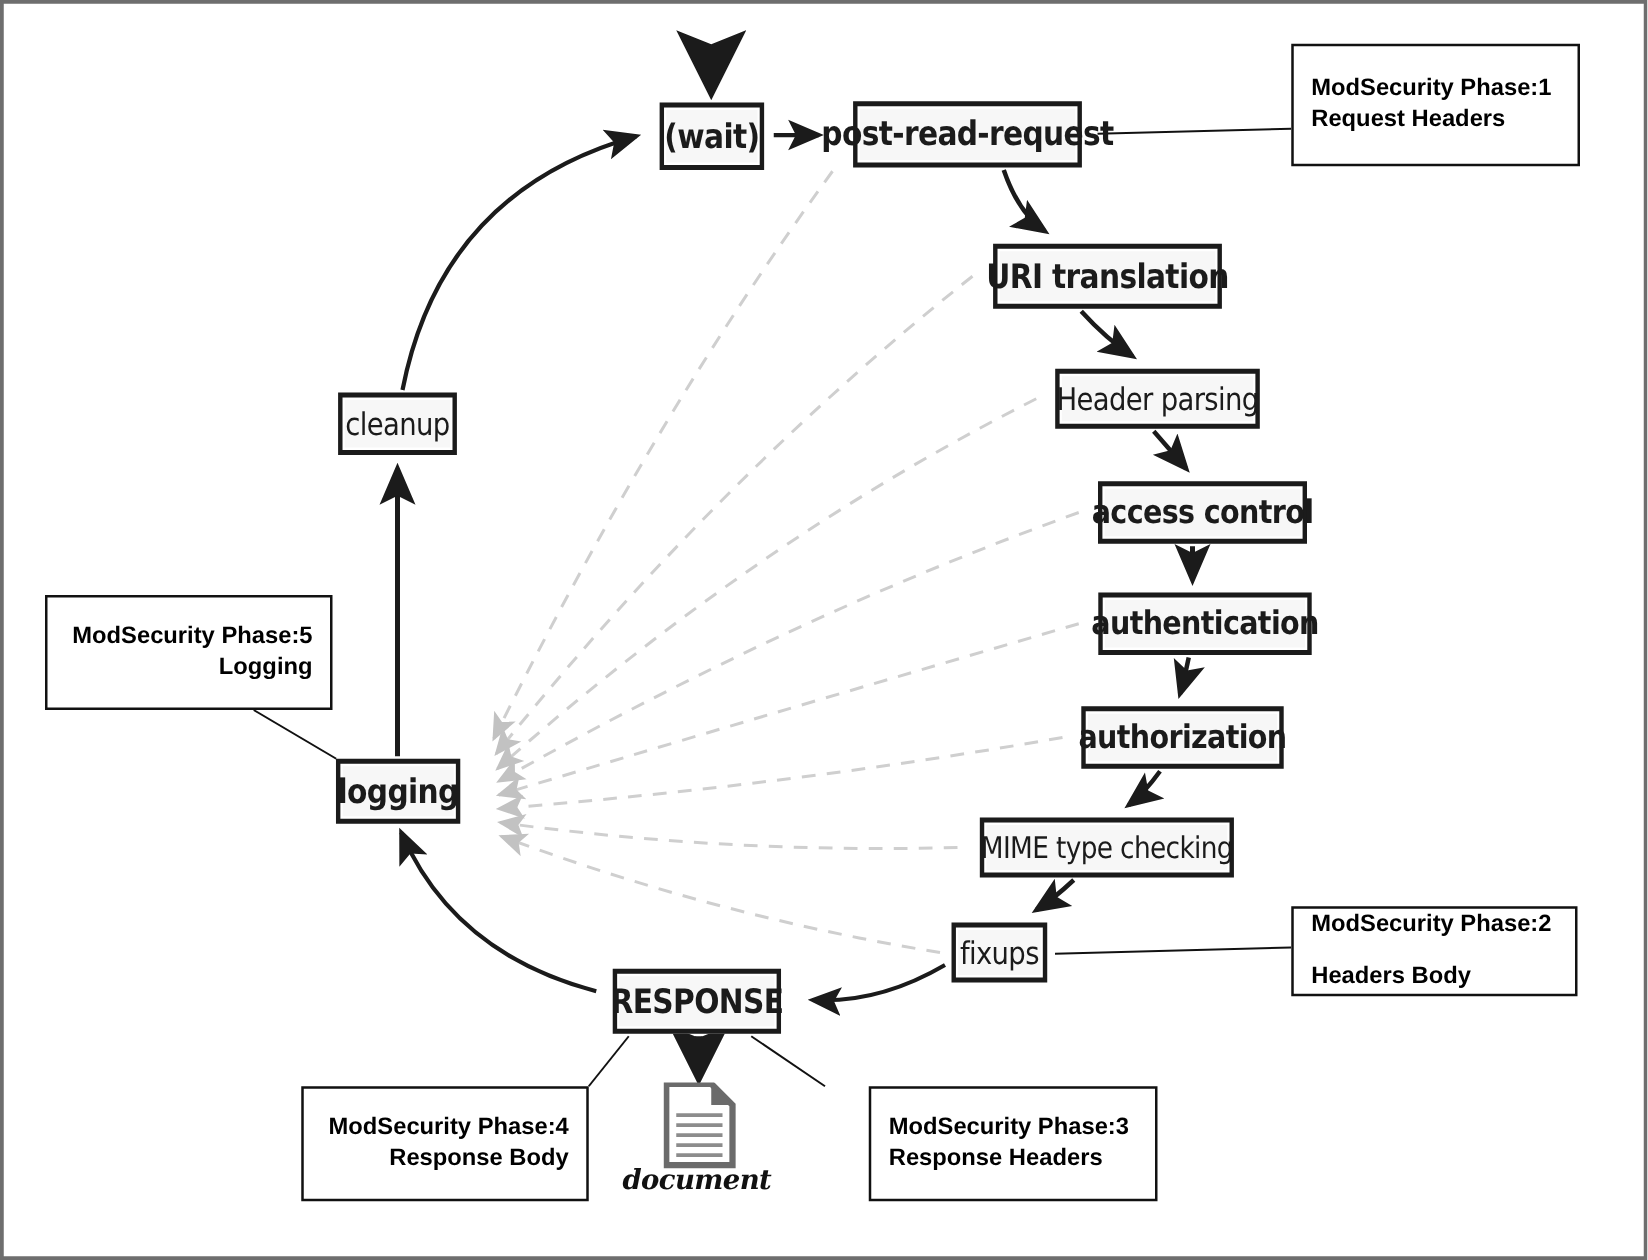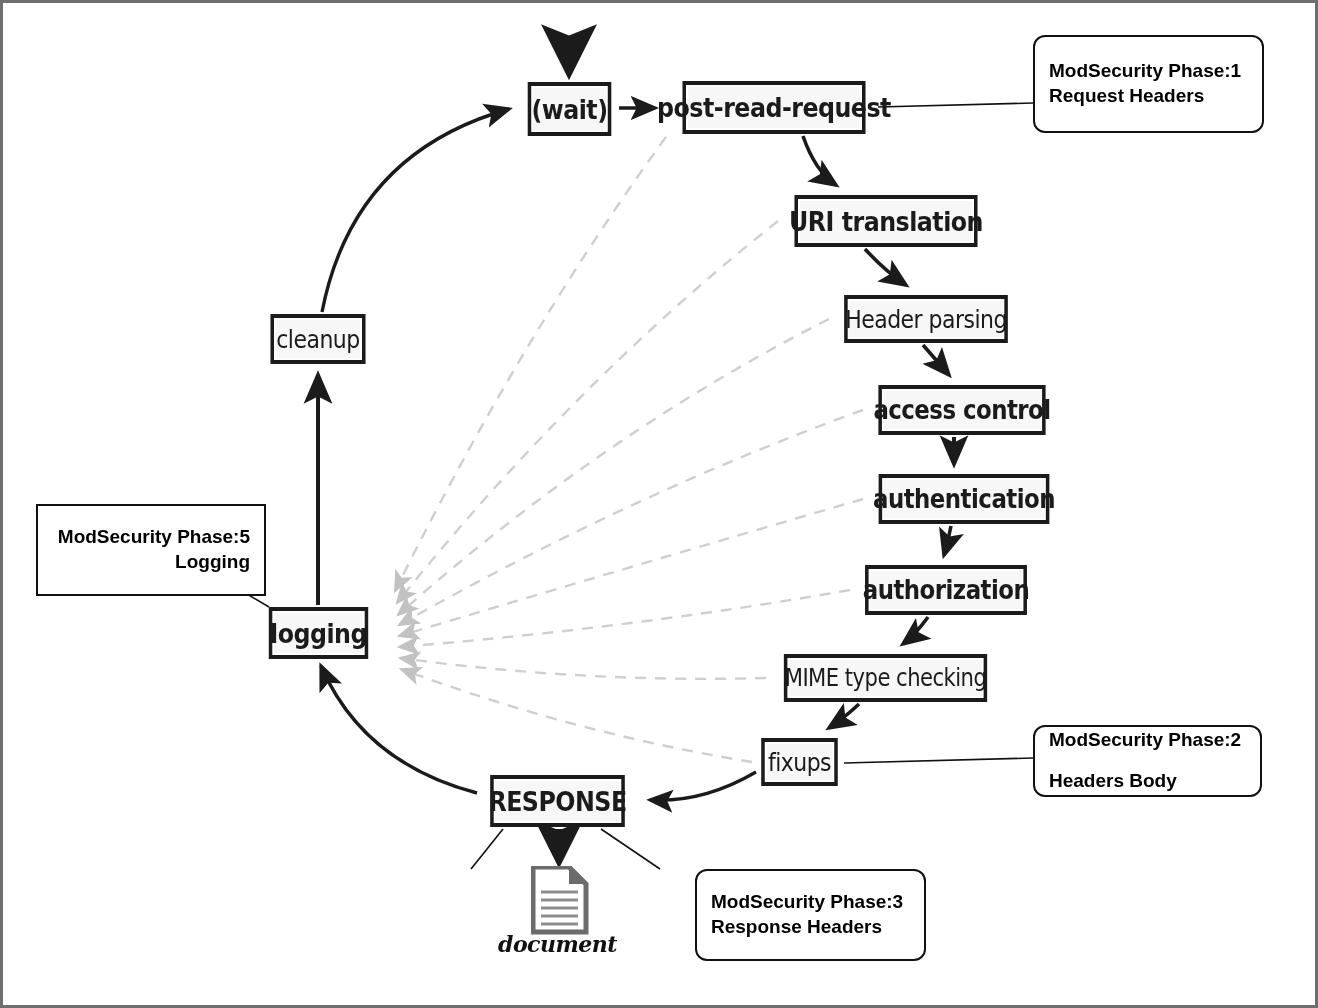--- a/index.html
+++ b/index.html
@@ -57,22 +57,22 @@
     display: flex;
     flex-direction: column;
     justify-content: center;
     padding: 6px 14px;
     color: #000000;
     font-family: "Liberation Sans", sans-serif;
     font-weight: bold;
     font-size: 19px;
     line-height: 1.3;
   }
-  .callout.left-align { text-align: left; align-items: flex-start; border-radius: 12px; }
-  .callout.right-align { text-align: right; align-items: flex-end; margin-top: 28px; }
+  .callout.left-align { text-align: left; align-items: flex-start; }
+  .callout.right-align { text-align: right; align-items: flex-end; }
   .callout .ln { display: block; white-space: nowrap; }
 
   
   #doc-icon {
     position: absolute;
     left: 528px;
     top: 863px;
     width: 62px;
     height: 72px;
   }
@@ -214,20 +214,24 @@
   <div class="callout left-align" style="left:1030px; top:722px; width:229px; height:72px;gap:16px;">
     <span class="ln">ModSecurity Phase:2</span>
     <span class="ln">Headers Body</span>
   </div>
 
   <div class="callout left-align" style="left:692px; top:866px; width:231px; height:92px;">
     <span class="ln">ModSecurity Phase:3</span>
     <span class="ln">Response Headers</span>
   </div>
 
+  <div class="callout right-align" style="left:238px; top:866px; width:230px; height:92px;">
+    <span class="ln">ModSecurity Phase:4</span>
+    <span class="ln">Response Body</span>
+  </div>
 
   <div class="callout right-align" style="left:33px; top:473px; width:230px; height:92px;">
     <span class="ln">ModSecurity Phase:5</span>
     <span class="ln">Logging</span>
   </div>
 
   <svg id="doc-icon" viewBox="0 0 62 72" xmlns="http://www.w3.org/2000/svg">
     <path d="M4 3 H40 L57 20 V68 H4 Z" fill="#cfcfcf"></path>
     <path d="M2 1 H38 L55 18 V66 H2 Z" fill="#ffffff" stroke="#6b6b6b" stroke-width="5"></path>
     <path d="M38 1 L38 18 L55 18 Z" fill="#6b6b6b"></path>

